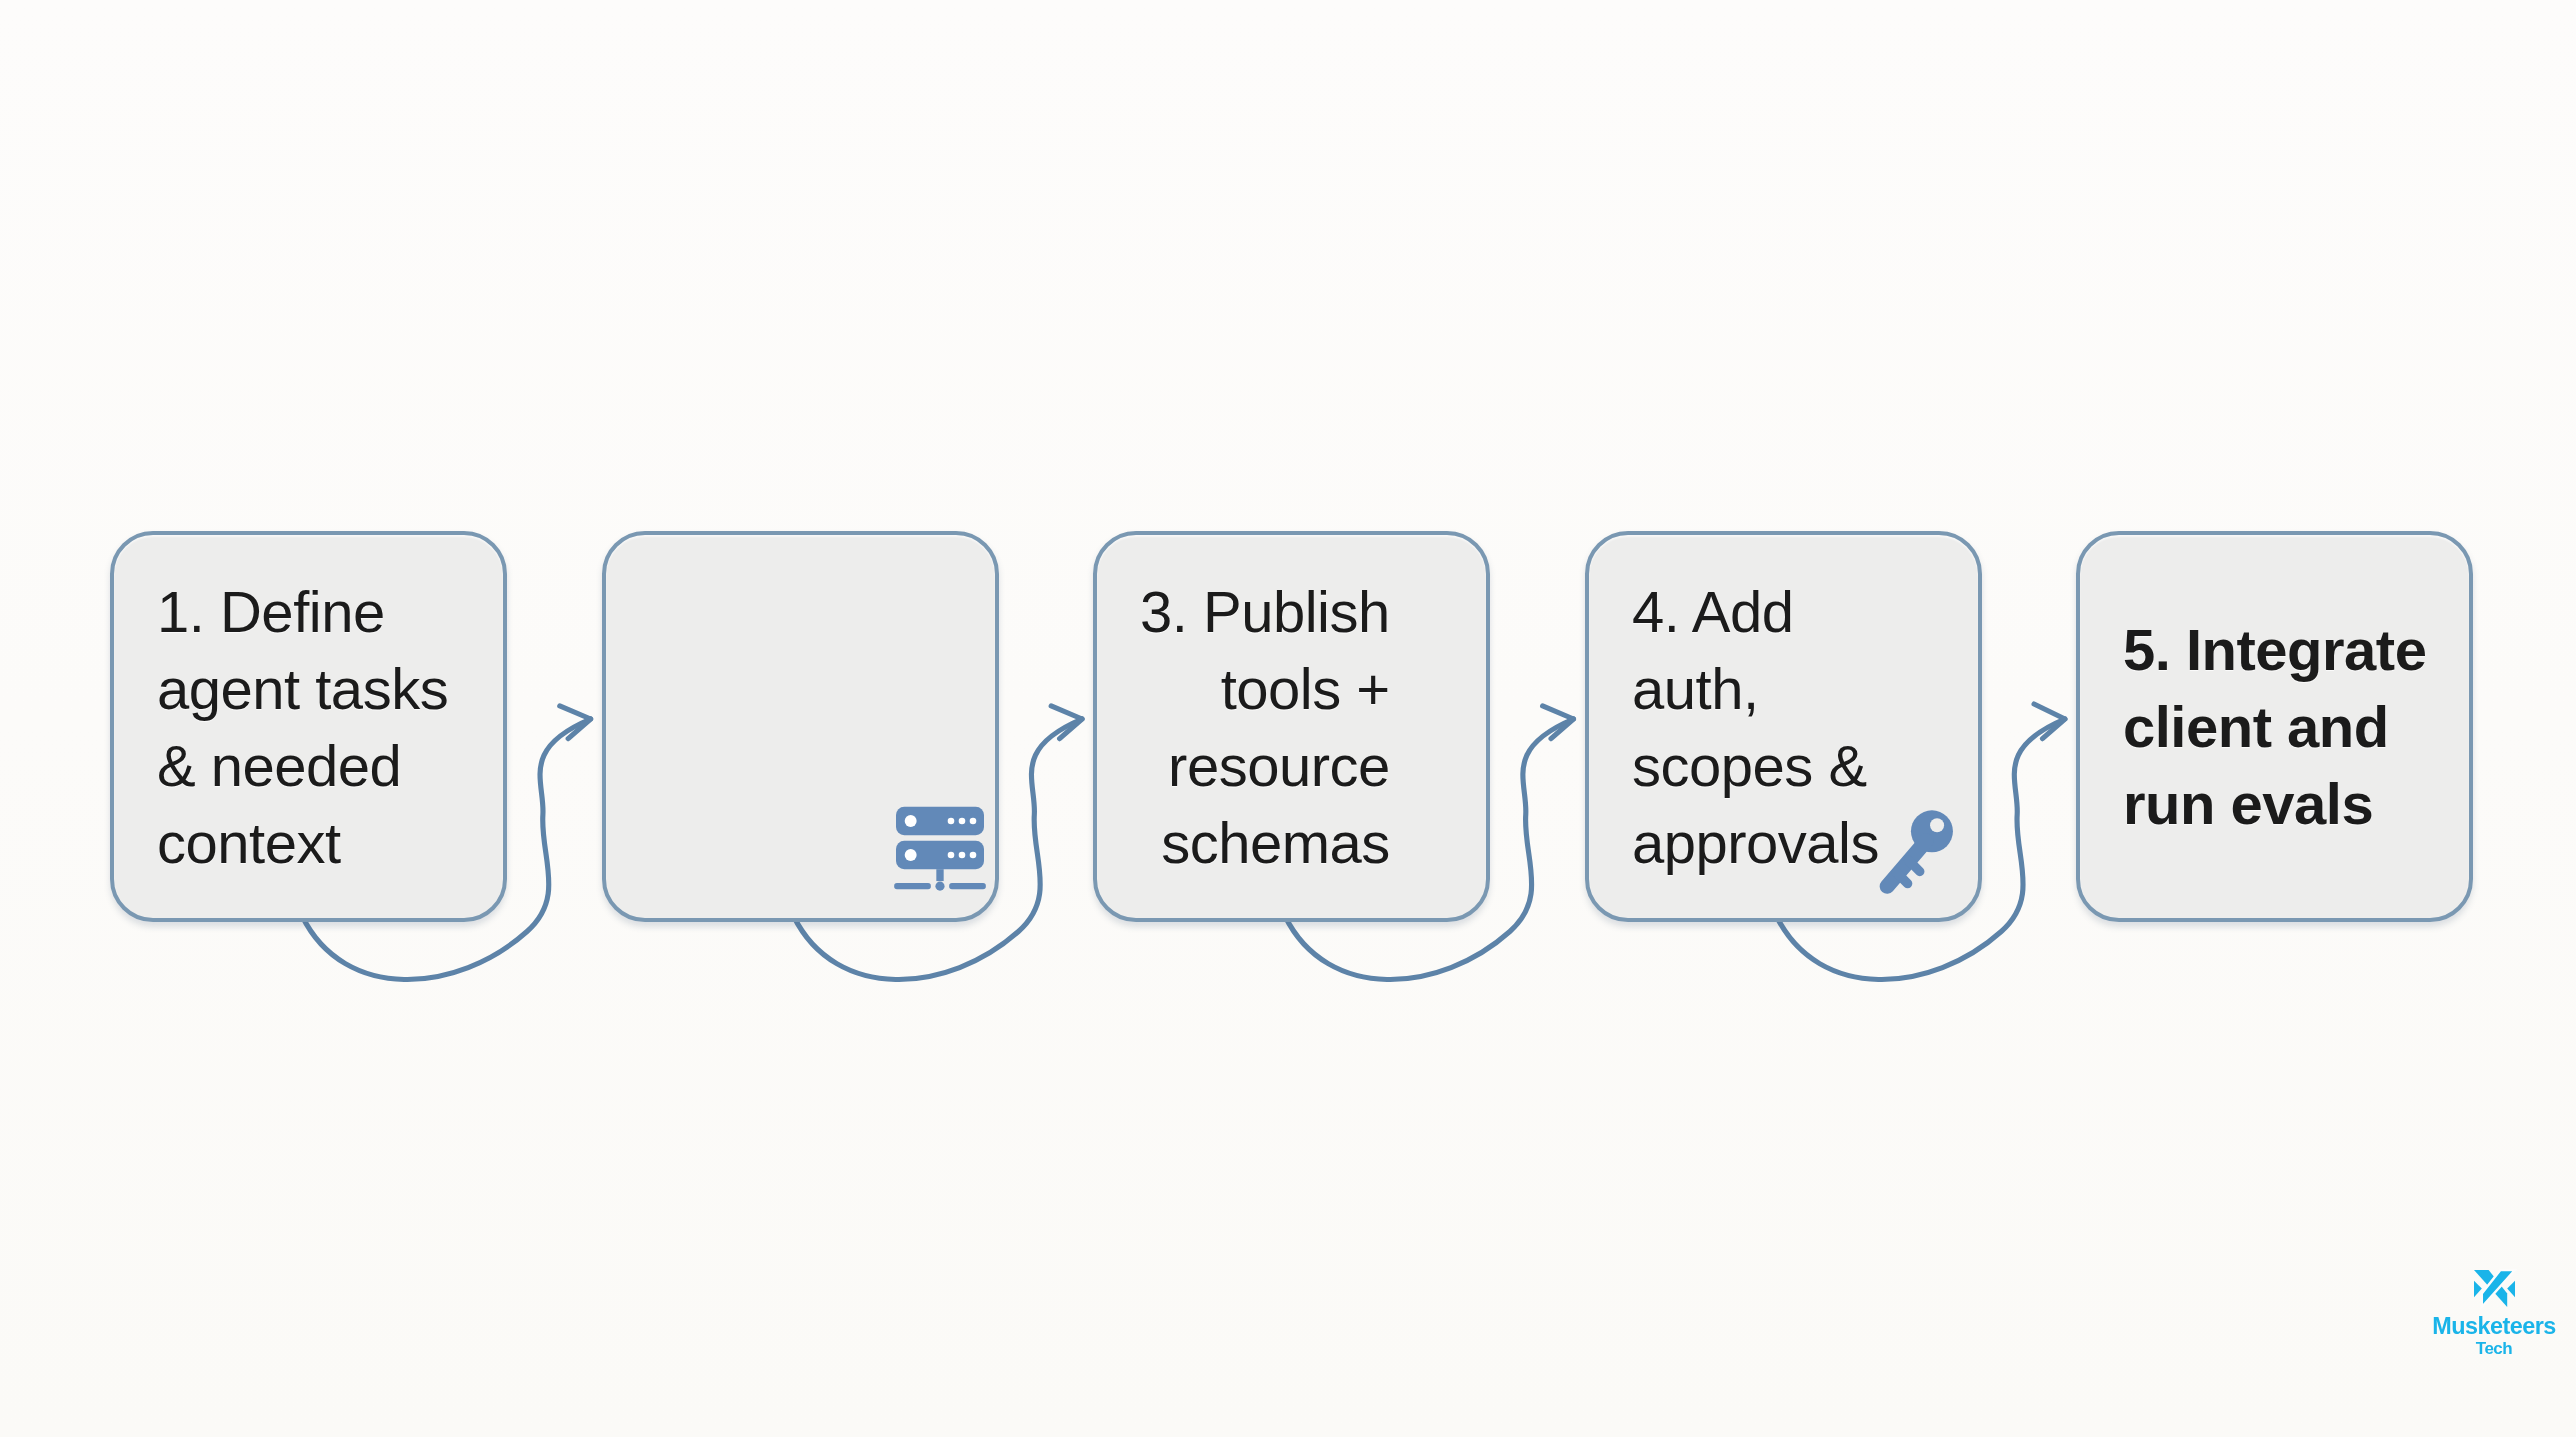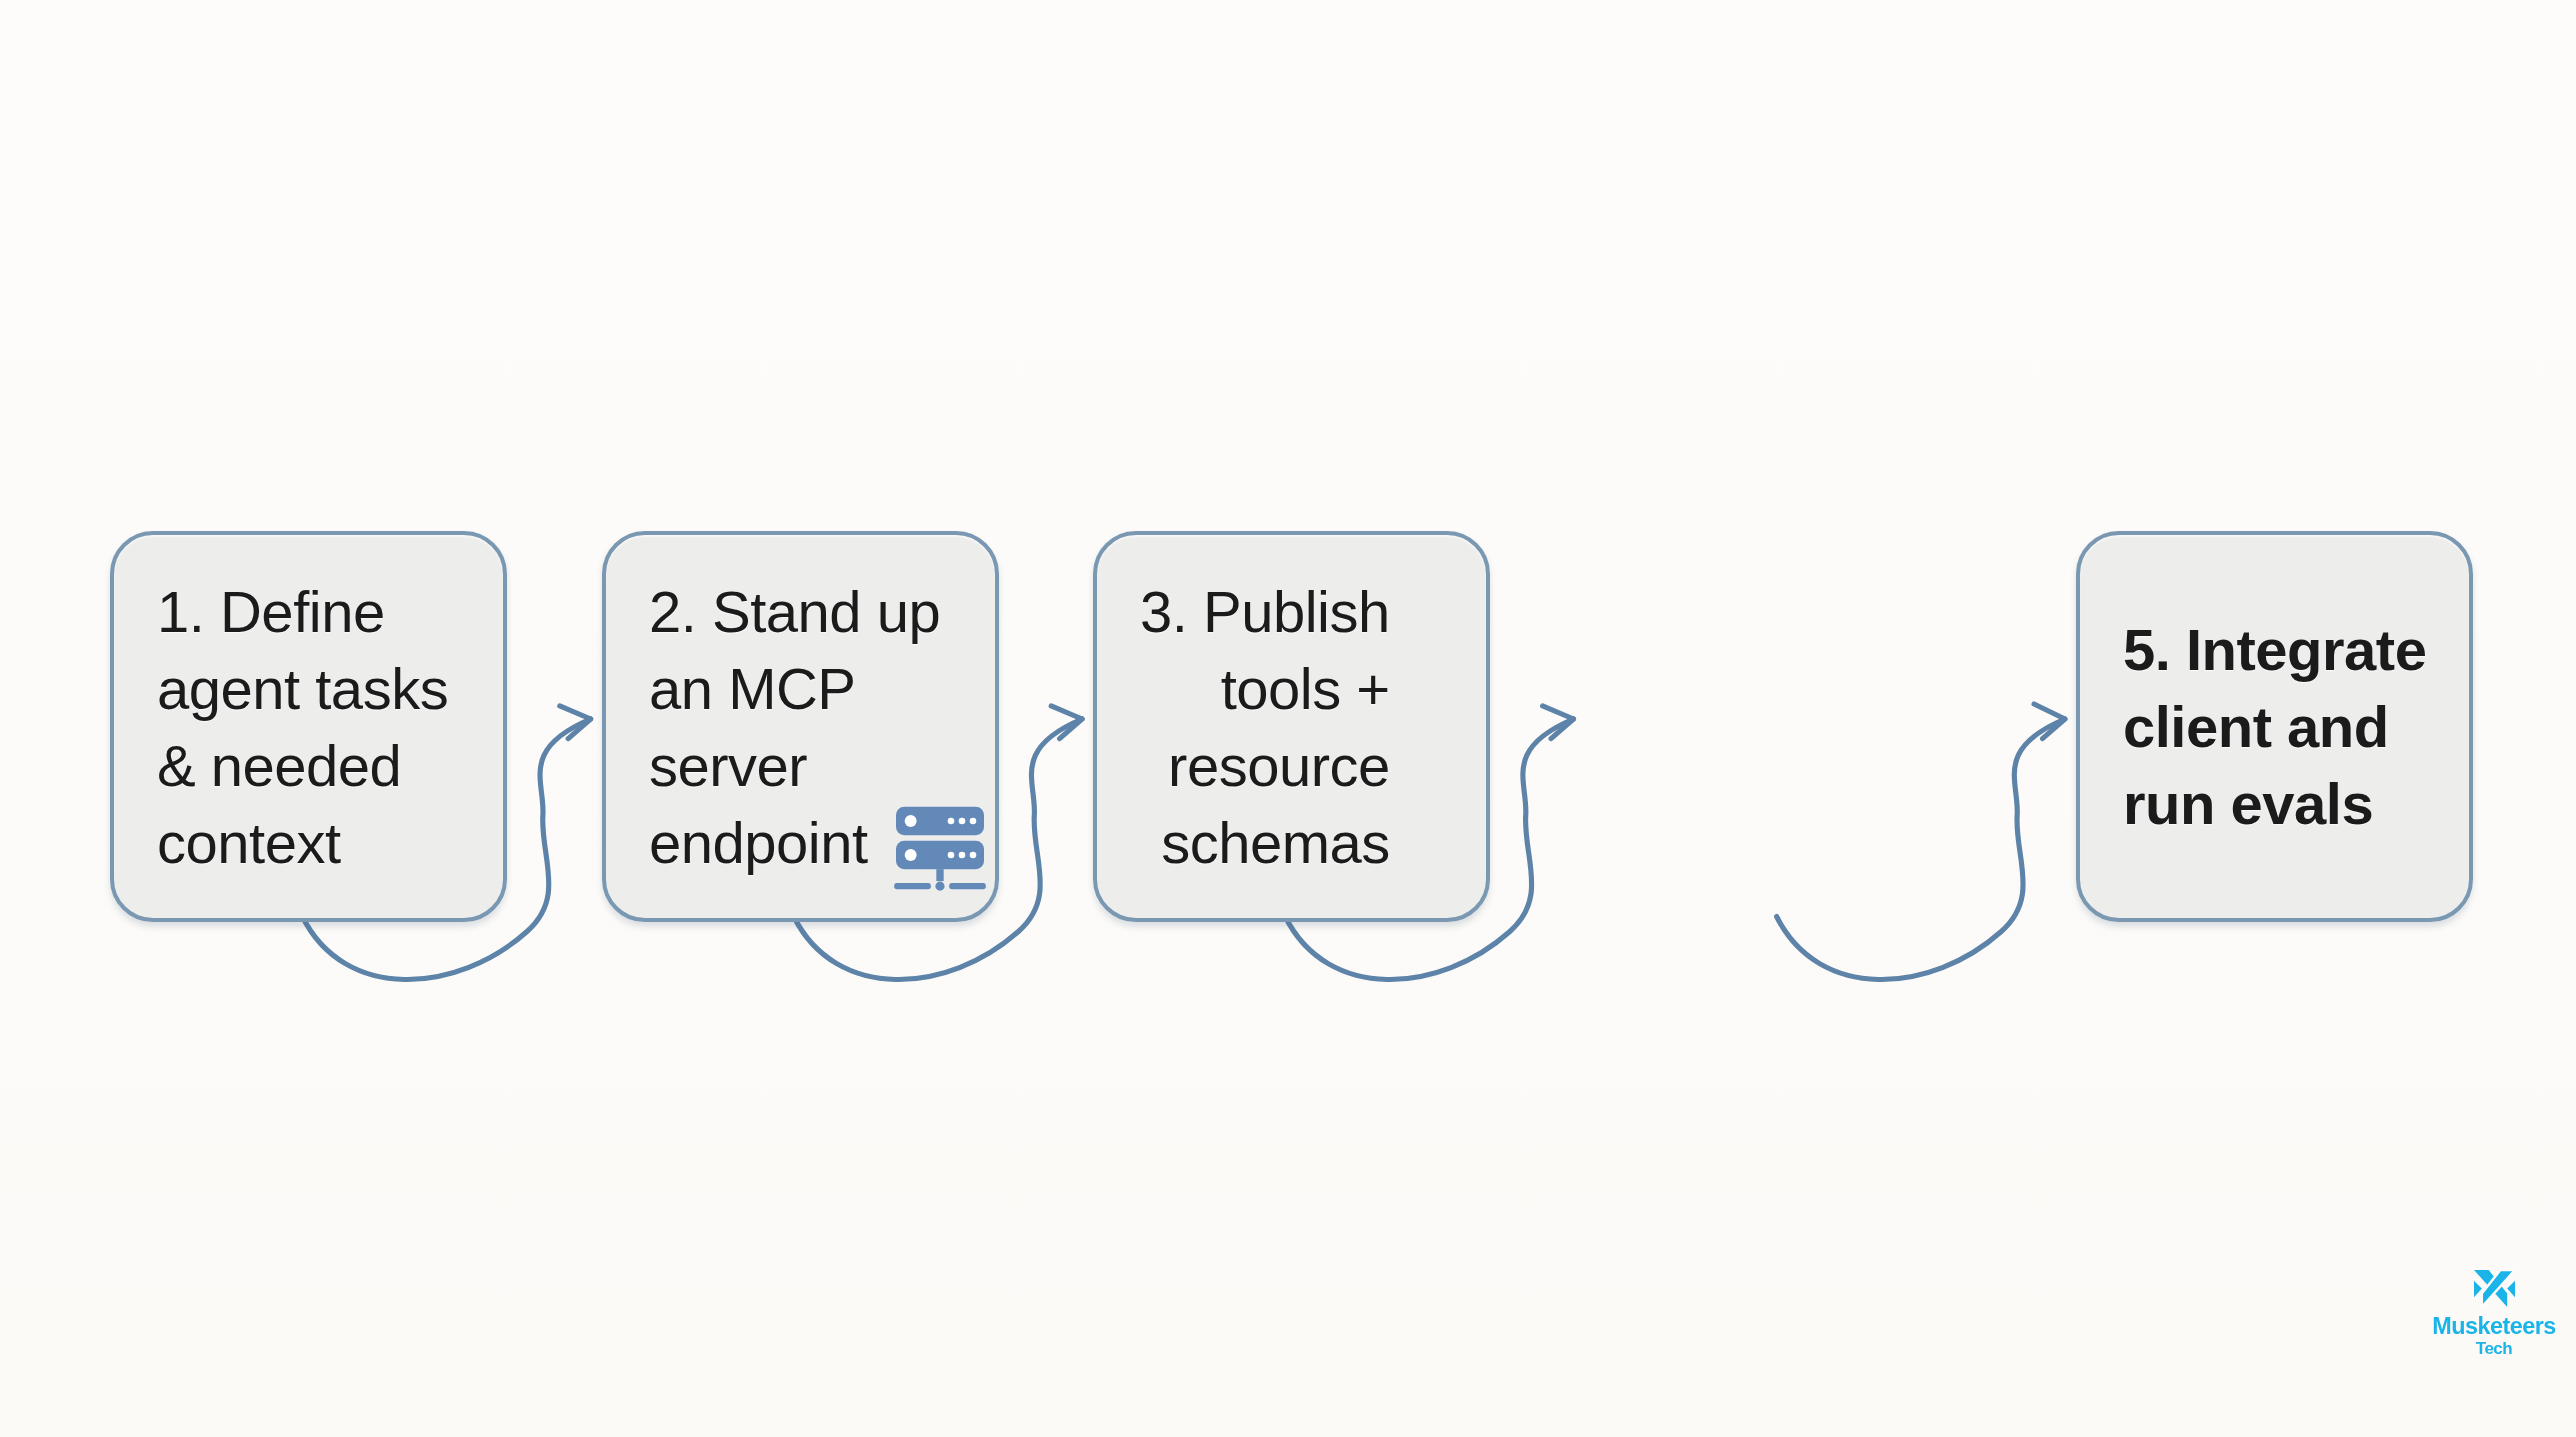--- a/index.html
+++ b/index.html
@@ -111,24 +111,20 @@
   </svg>
 
   <div class="step-box b1">
     <span class="box-text">1. Define
 agent tasks
 &amp; needed
 context</span>
   </div>
 
   <div class="step-box b2">
-    <span class="box-text">2. Stand up
-an MCP
-server
-endpoint</span>
     <svg class="inline-icon server-icon-pos" width="92" height="88" viewBox="0 0 100 96" fill="#6289b8">
       <rect x="2" y="2" width="96" height="31" rx="9"></rect>
       <circle cx="18" cy="17.5" r="6.5" fill="#ffffff"></circle>
       <circle cx="62" cy="17.5" r="3.6" fill="#ffffff"></circle>
       <circle cx="74" cy="17.5" r="3.6" fill="#ffffff"></circle>
       <circle cx="86" cy="17.5" r="3.6" fill="#ffffff"></circle>
       <rect x="2" y="39" width="96" height="31" rx="9"></rect>
       <circle cx="18" cy="54.5" r="6.5" fill="#ffffff"></circle>
       <circle cx="62" cy="54.5" r="3.6" fill="#ffffff"></circle>
       <circle cx="74" cy="54.5" r="3.6" fill="#ffffff"></circle>
@@ -140,20 +136,37 @@
     </svg>
   </div>
 
   <div class="step-box b3">
     <span class="box-text">3. Publish
 tools +
 resource
 schemas</span>
   </div>
 
+  <div class="step-box b4">
+    <span class="box-text">4. Add
+auth,
+scopes &amp;
+approvals</span>
+    <svg class="inline-icon key-icon-pos" width="84" height="90" viewBox="0 0 90 96">
+      <g fill="#6289b8" stroke="none">
+        <circle cx="61" cy="28" r="22.5"></circle>
+        <circle cx="66.5" cy="21.5" r="7.5" fill="#ededec"></circle>
+      </g>
+      <g stroke="#6289b8" stroke-linecap="round" fill="none">
+        <path d="M 55 38 L 13 87" stroke-width="16"></path>
+        <path d="M 23 72 L 35 84" stroke-width="10"></path>
+        <path d="M 36 59 L 48 71" stroke-width="10"></path>
+      </g>
+    </svg>
+  </div>
 
   <div class="step-box b5">
     <span class="box-text">5. Integrate
 client and
 run evals</span>
   </div>
 
   <div class="logo">
     <svg class="logo-mark" width="49" height="41" viewBox="0 0 50 42">
       <g fill="#1ab4e9">

